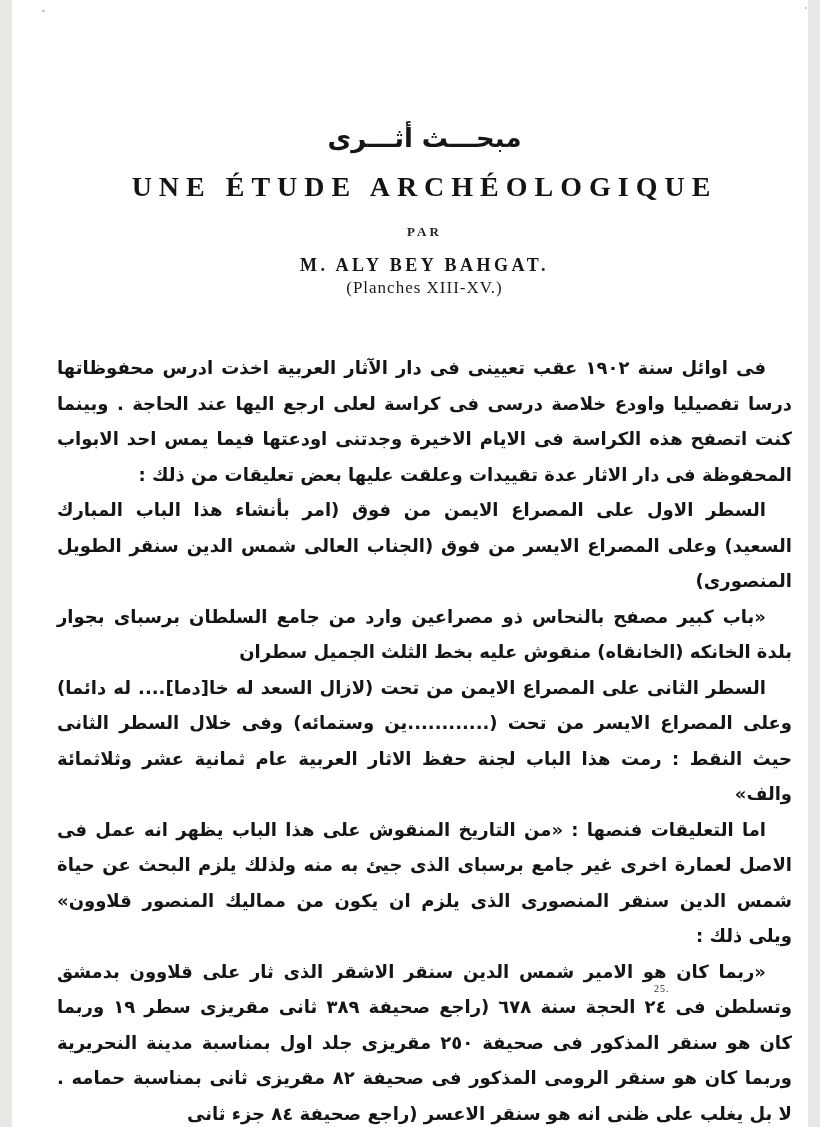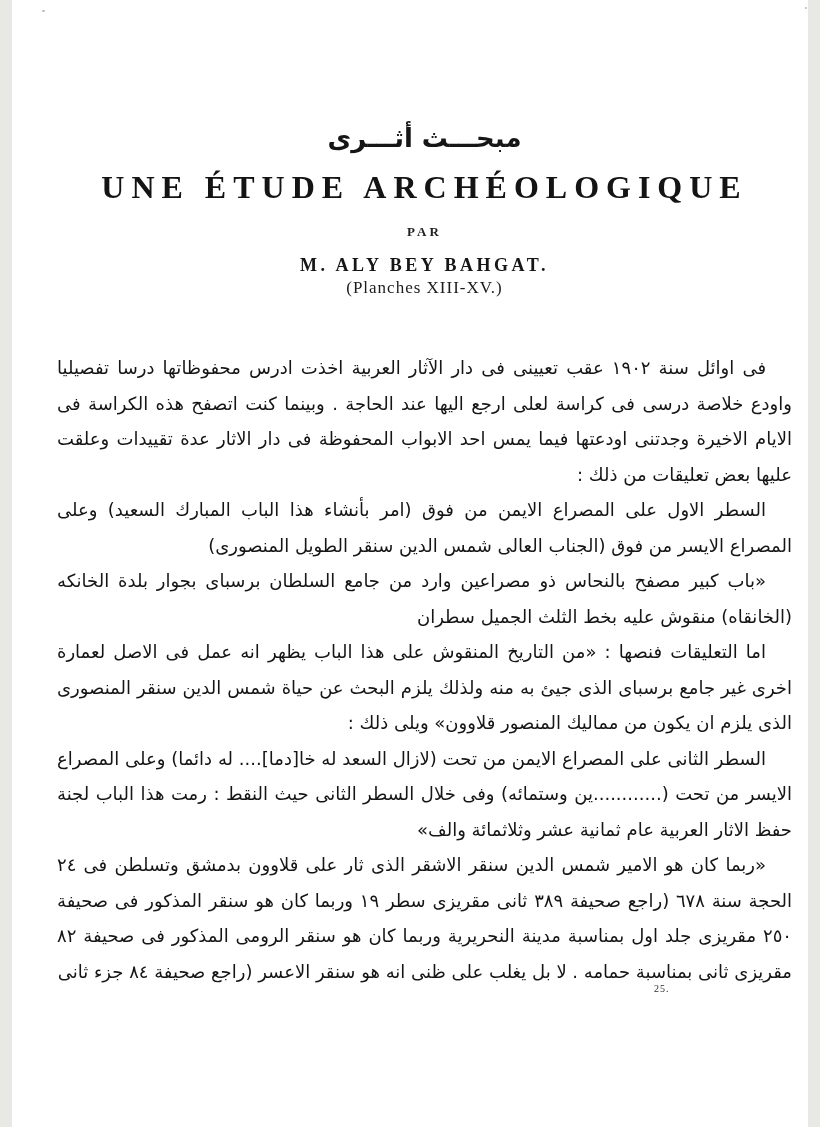--- a/index.html
+++ b/index.html
@@ -31,21 +31,21 @@
     font-size: 26px;
     font-weight: bold;
     line-height: 40px;
     direction: rtl;
     letter-spacing: 0.5px;
     color: #161616;
   }
   .french-title {
     margin-top: 14px;
     font-family: "Liberation Serif", serif;
-    font-size: 32px;
+    font-size: 28px;
     font-weight: bold;
     letter-spacing: 7px;
     line-height: 30px;
     color: #141414;
   }
   .byline {
     margin-top: 24px;
     font-family: "Liberation Serif", serif;
     font-size: 13px;
     font-weight: bold;
@@ -76,20 +76,21 @@
     text-align: justify;
     font-family: "DejaVu Sans", sans-serif;
     font-size: 18px;
     line-height: 35.5px;
     color: #151515;
   }
   .body-text p {
     margin: 0;
     padding: 0;
     text-indent: 26px;
+    font-weight: bold;
   }
   .signature-mark {
     position: absolute;
     left: 642px;
     top: 983px;
     font-family: "Liberation Serif", serif;
     font-size: 10px;
     letter-spacing: 1px;
     color: #2a2a2a;
   }
@@ -120,22 +121,22 @@
 
       <div class="author">M. ALY BEY BAHGAT.</div>
 
       <div class="plates">(Planches XIII-XV.)</div>
     </div>
 
     <div class="body-text">
       <p>فى اوائل سنة ١٩٠٢ عقب تعيينى فى دار الآثار العربية اخذت ادرس محفوظاتها درسا تفصيليا واودع خلاصة درسى فى كراسة لعلى ارجع اليها عند الحاجة . وبينما كنت اتصفح هذه الكراسة فى الايام الاخيرة وجدتنى اودعتها فيما يمس احد الابواب المحفوظة فى دار الاثار عدة تقييدات وعلقت عليها بعض تعليقات من ذلك :</p>
       <p>السطر الاول على المصراع الايمن من فوق (امر بأنشاء هذا الباب المبارك السعيد) وعلى المصراع الايسر من فوق (الجناب العالى شمس الدين سنقر الطويل المنصورى)</p>
       <p>«باب كبير مصفح بالنحاس ذو مصراعين وارد من جامع السلطان برسباى بجوار بلدة الخانكه (الخانقاه) منقوش عليه بخط الثلث الجميل سطران</p>
+      <p>السطر الثانى على المصراع الايمن من تحت (لازال السعد له خا[دما].... له دائما) وعلى المصراع الايسر من تحت (............ين وستمائه) وفى خلال السطر الثانى حيث النقط : رمت هذا الباب لجنة حفظ الاثار العربية عام ثمانية عشر وثلاثمائة والف»</p>
       <p>اما التعليقات فنصها : «من التاريخ المنقوش على هذا الباب يظهر انه عمل فى الاصل لعمارة اخرى غير جامع برسباى الذى جيئ به منه ولذلك يلزم البحث عن حياة شمس الدين سنقر المنصورى الذى يلزم ان يكون من مماليك المنصور قلاوون» ويلى ذلك :</p>
-      <p>السطر الثانى على المصراع الايمن من تحت (لازال السعد له خا[دما].... له دائما) وعلى المصراع الايسر من تحت (............ين وستمائه) وفى خلال السطر الثانى حيث النقط : رمت هذا الباب لجنة حفظ الاثار العربية عام ثمانية عشر وثلاثمائة والف»</p>
       <p>«ربما كان هو الامير شمس الدين سنقر الاشقر الذى ثار على قلاوون بدمشق وتسلطن فى ٢٤ الحجة سنة ٦٧٨ (راجع صحيفة ٣٨٩ ثانى مقريزى سطر ١٩ وربما كان هو سنقر المذكور فى صحيفة ٢٥٠ مقريزى جلد اول بمناسبة مدينة النحريرية وربما كان هو سنقر الرومى المذكور فى صحيفة ٨٢ مقريزى ثانى بمناسبة حمامه . لا بل يغلب على ظنى انه هو سنقر الاعسر (راجع صحيفة ٨٤ جزء ثانى</p>
     </div>
 
   </div>
 
   <div class="signature-mark">25.</div>
 
 </div>
 
 </body></html>

